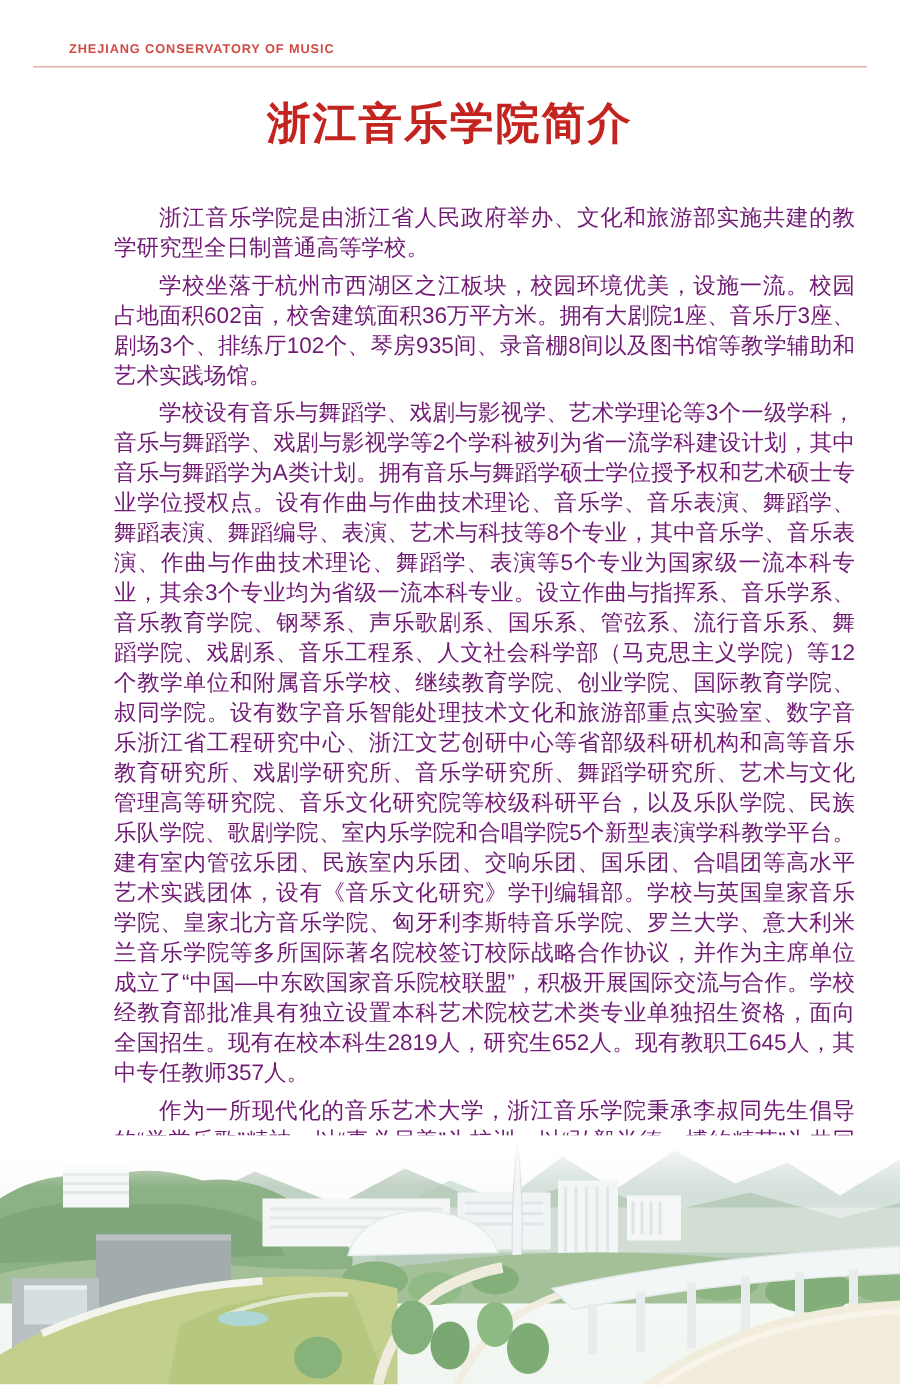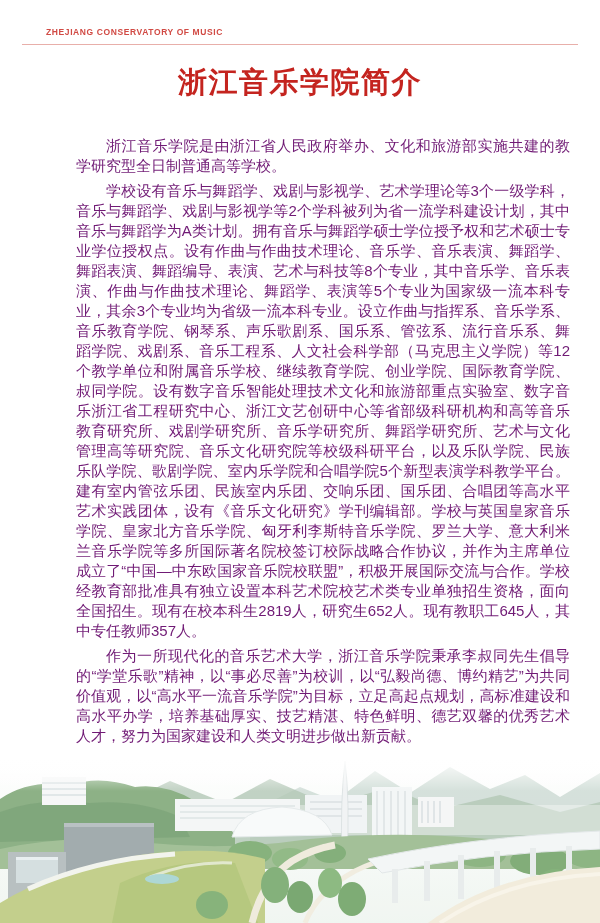--- a/index.html
+++ b/index.html
@@ -59,20 +59,21 @@
 <div class="page">
 
   <div class="brand">ZHEJIANG CONSERVATORY OF MUSIC</div>
 
   <div class="rule"></div>
 
   <h1 class="title">浙江音乐学院简介</h1>
 
   <div class="article">
     <p>浙江音乐学院是由浙江省人民政府举办、文化和旅游部实施共建的教学研究型全日制普通高等学校。</p>
+    <p>学校坐落于杭州市西湖区之江板块，校园环境优美，设施一流。校园占地面积602亩，校舍建筑面积36万平方米。拥有大剧院1座、音乐厅3座、剧场3个、排练厅102个、琴房935间、录音棚8间以及图书馆等教学辅助和艺术实践场馆。</p>
     <p>学校设有音乐与舞蹈学、戏剧与影视学、艺术学理论等3个一级学科，音乐与舞蹈学、戏剧与影视学等2个学科被列为省一流学科建设计划，其中音乐与舞蹈学为A类计划。拥有音乐与舞蹈学硕士学位授予权和艺术硕士专业学位授权点。设有作曲与作曲技术理论、音乐学、音乐表演、舞蹈学、舞蹈表演、舞蹈编导、表演、艺术与科技等8个专业，其中音乐学、音乐表演、作曲与作曲技术理论、舞蹈学、表演等5个专业为国家级一流本科专业，其余3个专业均为省级一流本科专业。设立作曲与指挥系、音乐学系、音乐教育学院、钢琴系、声乐歌剧系、国乐系、管弦系、流行音乐系、舞蹈学院、戏剧系、音乐工程系、人文社会科学部（马克思主义学院）等12个教学单位和附属音乐学校、继续教育学院、创业学院、国际教育学院、叔同学院。设有数字音乐智能处理技术文化和旅游部重点实验室、数字音乐浙江省工程研究中心、浙江文艺创研中心等省部级科研机构和高等音乐教育研究所、戏剧学研究所、音乐学研究所、舞蹈学研究所、艺术与文化管理高等研究院、音乐文化研究院等校级科研平台，以及乐队学院、民族乐队学院、歌剧学院、室内乐学院和合唱学院5个新型表演学科教学平台。建有室内管弦乐团、民族室内乐团、交响乐团、国乐团、合唱团等高水平艺术实践团体，设有《音乐文化研究》学刊编辑部。学校与英国皇家音乐学院、皇家北方音乐学院、匈牙利李斯特音乐学院、罗兰大学、意大利米兰音乐学院等多所国际著名院校签订校际战略合作协议，并作为主席单位成立了“中国—中东欧国家音乐院校联盟”，积极开展国际交流与合作。学校经教育部批准具有独立设置本科艺术院校艺术类专业单独招生资格，面向全国招生。现有在校本科生2819人，研究生652人。现有教职工645人，其中专任教师357人。</p>
     <p>作为一所现代化的音乐艺术大学，浙江音乐学院秉承李叔同先生倡导的“学堂乐歌”精神，以“事必尽善”为校训，以“弘毅尚德、博约精艺”为共同价值观，以“高水平一流音乐学院”为目标，立足高起点规划，高标准建设和高水平办学，培养基础厚实、技艺精湛、特色鲜明、德艺双馨的优秀艺术人才，努力为国家建设和人类文明进步做出新贡献。</p>
   </div>
 
   <div class="photo">
     <svg viewBox="0 0 600 166" preserveAspectRatio="none">
       <defs>
         <linearGradient id="sky" x1="0" y1="0" x2="0" y2="1">
           <stop offset="0" stop-color="#ffffff"></stop>
           <stop offset="1" stop-color="#edf4ee"></stop>

